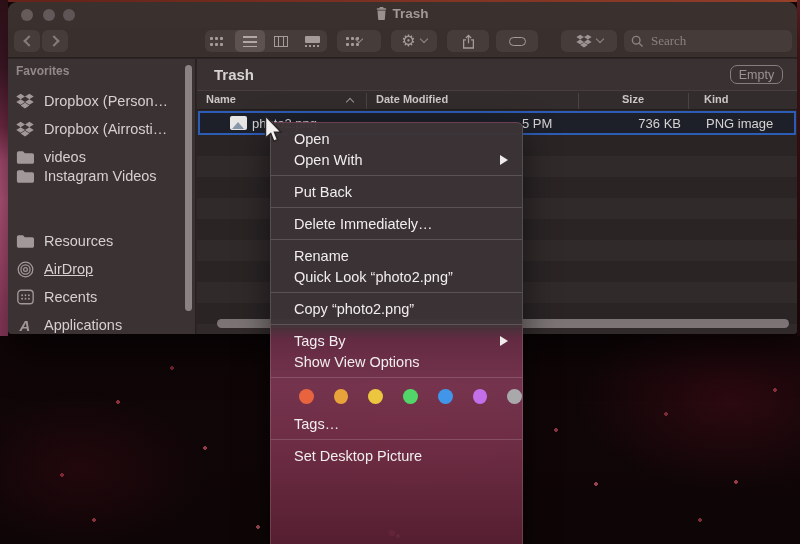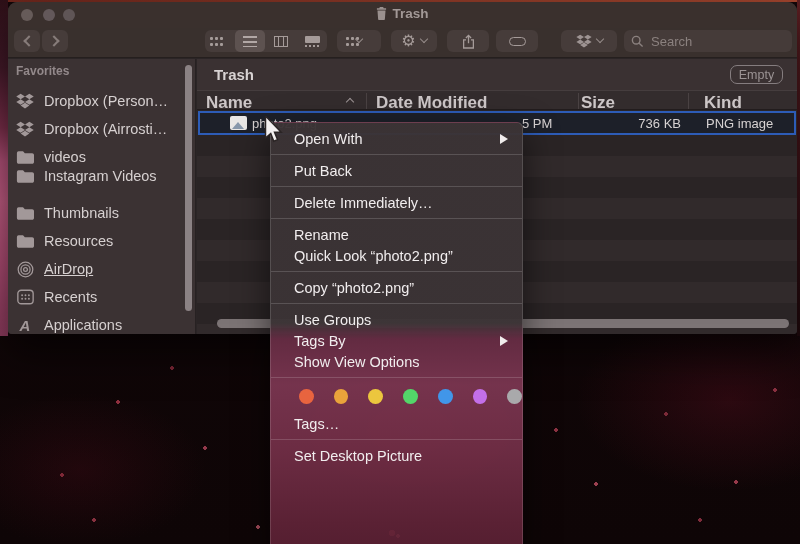--- a/index.html
+++ b/index.html
@@ -58,42 +58,42 @@
   .ico-list{width:14px;height:11px;background:repeating-linear-gradient(180deg,#b1a7a5 0 2px,transparent 2px 5px);}
   .ico-cols{width:14px;height:11px;border:1.5px solid #a59b99;display:flex;}
   .ico-cols i{flex:1;border-right:1.5px solid #a59b99;}
   .ico-cols i:last-child{border-right:none;}
   .ico-gal{width:15px;height:11px;display:flex;flex-direction:column;gap:2px;}
   .ico-gal b{height:7px;background:#a59b99;border-radius:1px;}
   .ico-gal s{height:2px;background:repeating-linear-gradient(90deg,#a59b99 0 2px,transparent 2px 4px);}
   .gear{font-family:"DejaVu Sans",sans-serif;font-size:16px;line-height:1;color:#a59b99;margin-top:-1px;}
   .pill{width:17px;height:9px;border:1.7px solid #a59b99;border-radius:5px;}
   .search{position:absolute;left:616px;top:2px;width:168px;height:22px;background:#453b39;
-    border-radius:6px;display:flex;align-items:center;padding:0 7px;gap:5px;}
+    border-radius:6px;display:flex;align-items:center;padding:0 7px;gap:5px;font-family:Liberation Serif, serif;}
   .search input{background:transparent;border:none;outline:none;color:#c9c1bf;
     font-size:13px;width:120px;font-family:inherit;}
   .search input::placeholder{color:#8b817f;}
   
   .sidebar{position:absolute;left:0;top:57px;width:188px;bottom:0;background:#3b3233;
     border-right:1px solid #272122;}
   .fav{position:absolute;left:8px;top:5px;font-size:12px;font-weight:700;color:#93898b;}
   .sitem{position:absolute;left:6px;width:176px;height:26px;display:flex;align-items:center;gap:8px;
     color:#d6d0d0;font-size:14.5px;white-space:nowrap;overflow:hidden;}
   .sitem .icn{width:22px;display:flex;justify-content:center;flex:none;}
   .appA{font-size:15px;font-weight:700;color:#a29899;font-style:italic;}
   .vscroll{position:absolute;right:3px;top:6px;width:7px;height:246px;border-radius:4px;
     background:#9a9193;opacity:.85;}
   
   .content{position:absolute;left:189px;top:57px;right:0;bottom:0;background:#2b2526;}
   .ctitle-bar{position:absolute;left:0;right:0;top:0;height:31px;background:#3a3132;}
   .ctitle{position:absolute;left:17px;top:7px;font-size:15px;font-weight:700;color:#d8d3d3;}
   .empty-btn{position:absolute;right:14px;top:6px;width:53px;height:19px;border:1.5px solid #857d7f;
     border-radius:7px;color:#9b9394;font-size:12.5px;display:flex;align-items:center;justify-content:center;}
   .cheader{position:absolute;left:0;right:0;top:31px;height:20px;background:#332c2d;
-    border-top:1px solid #453d3e;border-bottom:1px solid #221c1d;color:#ccc6c7;font-size:17px;font-weight:700;}
+    border-top:1px solid #453d3e;border-bottom:1px solid #221c1d;color:#ccc6c7;font-size:11px;font-weight:700;}
   .cheader span{position:absolute;top:2px;}
   .colsep{position:absolute;top:2px;width:1px;height:16px;background:#4a4243;}
   .sortup{position:absolute;left:150px;top:8px;width:6px;height:6px;border-top:1.7px solid #9c9394;
     border-right:1.7px solid #9c9394;transform:rotate(-45deg);}
   .stripes{position:absolute;left:0;right:0;top:76px;bottom:0;
     background:repeating-linear-gradient(180deg,#2a2425 0 21px,#312a2b 21px 42px);}
   .filerow{position:absolute;left:1px;right:1px;top:52px;height:24px;background:#1d2029;
     border:2px solid #2d5cb7;color:#d7d2d2;font-size:13px;}
   .filerow span{position:absolute;top:3px;}
   .fileicon{position:absolute;left:30px;top:3px;width:17px;height:14px;background:#e9e7e6;border-radius:2px;overflow:hidden;}
@@ -236,28 +236,20 @@
         <span>videos</span>
       </div>
       <div class="sitem" style="top:104px;">
         <span class="icn">
             <svg width="18" height="15" viewBox="0 0 20 16" fill="#a29899">
               <path d="M1 3.2C1 2 1.8 1 2.9 1h4.9l2 2.4H18c1.1 0 2 .9 2 2V13c0 1.1-.9 2-2 2H3c-1.1 0-2-.9-2-2z"></path>
             </svg>
           </span>
         <span>Instagram Videos</span>
       </div>
-      <div class="sitem" style="top:141px;">
-        <span class="icn">
-            <svg width="18" height="15" viewBox="0 0 20 16" fill="#a29899">
-              <path d="M1 3.2C1 2 1.8 1 2.9 1h4.9l2 2.4H18c1.1 0 2 .9 2 2V13c0 1.1-.9 2-2 2H3c-1.1 0-2-.9-2-2z"></path>
-            </svg>
-          </span>
-        <span>Thumbnails</span>
-      </div>
       <div class="sitem" style="top:169px;">
         <span class="icn">
             <svg width="18" height="15" viewBox="0 0 20 16" fill="#a29899">
               <path d="M1 3.2C1 2 1.8 1 2.9 1h4.9l2 2.4H18c1.1 0 2 .9 2 2V13c0 1.1-.9 2-2 2H3c-1.1 0-2-.9-2-2z"></path>
             </svg>
           </span>
         <span>Resources</span>
       </div>
       <div class="sitem" style="top:197px;text-decoration:underline;">
         <span class="icn">
@@ -296,56 +288,56 @@
 
     <div class="content">
       <div class="ctitle-bar">
         <div class="ctitle">Trash</div>
         <div class="empty-btn">Empty</div>
       </div>
       <div class="cheader">
         <span style="left:9px;">Name</span>
         <i class="sortup"></i>
         <span style="left:179px;">Date Modified</span>
-        <span style="left:384px;">Size</span>
+        <span style="left:425px;">Size</span>
         <span style="left:507px;">Kind</span>
         <i class="colsep" style="left:169px;"></i>
         <i class="colsep" style="left:381px;"></i>
         <i class="colsep" style="left:491px;"></i>
       </div>
       <div class="stripes"></div>
       <div class="filerow">
         <span class="fileicon">
             <i></i>
           </span>
         <span style="left:52px;">photo2.png</span>
         <span style="left:322px;">5 PM</span>
         <span style="left:420px;width:61px;text-align:right;">736 KB</span>
         <span style="left:506px;">PNG image</span>
       </div>
       <div class="hscroll"></div>
     </div>
   </div>
 
   <div class="menu">
+    <div class="mitem">Open</div>
     <div class="mitem">
       <span>Open With</span>
       <i class="marrow"></i>
     </div>
     <div class="msep"></div>
     <div class="mitem">Put Back</div>
     <div class="msep"></div>
     <div class="mitem">Delete Immediately…</div>
     <div class="msep"></div>
     <div class="mitem">Rename</div>
     <div class="mitem">Quick Look “photo2.png”</div>
     <div class="msep"></div>
     <div class="mitem">Copy “photo2.png”</div>
     <div class="msep"></div>
-    <div class="mitem">Use Groups</div>
     <div class="mitem">
       <span>Tags By</span>
       <i class="marrow"></i>
     </div>
     <div class="mitem">Show View Options</div>
     <div class="msep"></div>
     <div class="dotsrow">
       <span class="tagdot" style="background-color: rgb(232, 100, 63);"></span>
       <span class="tagdot" style="background-color: rgb(233, 163, 59);"></span>
       <span class="tagdot" style="background-color: rgb(236, 198, 62);"></span>

